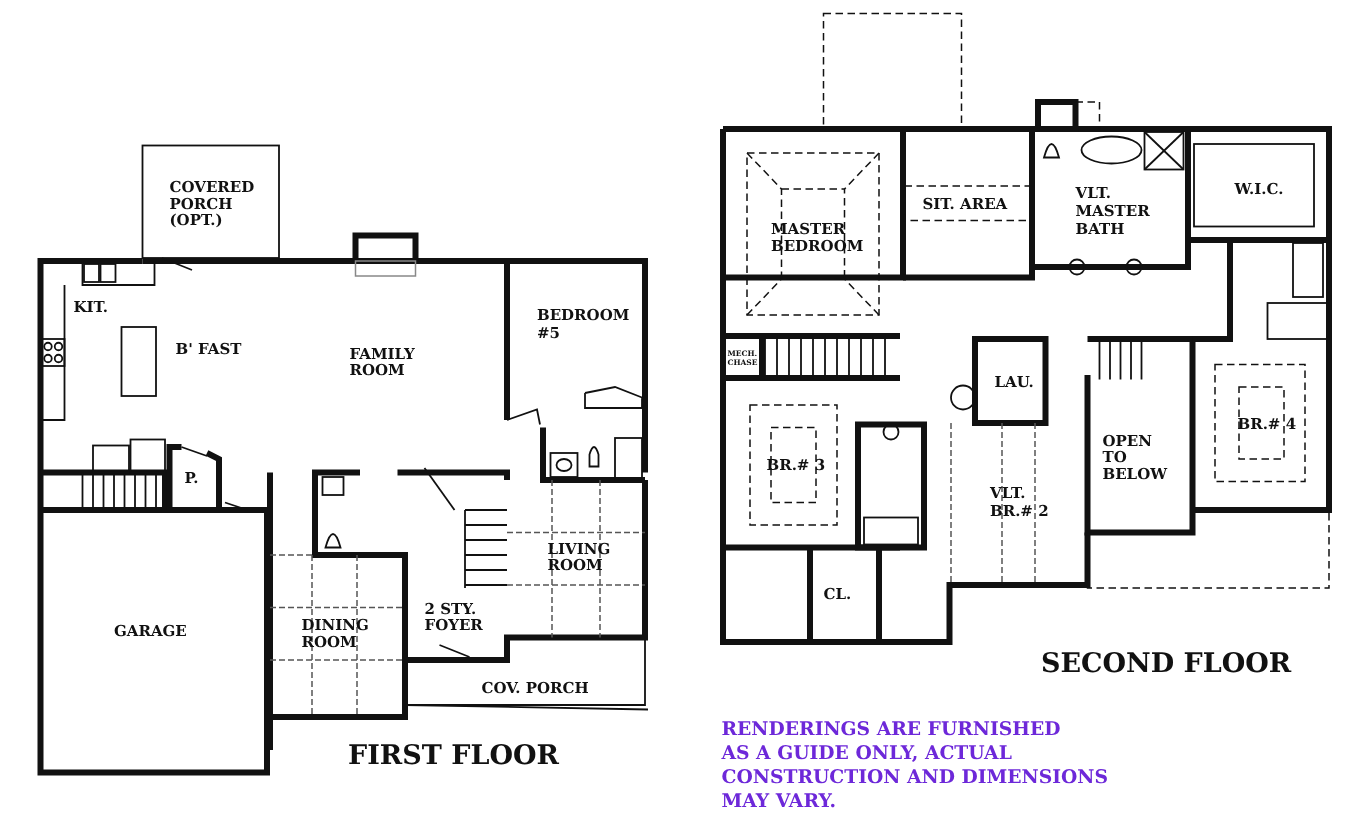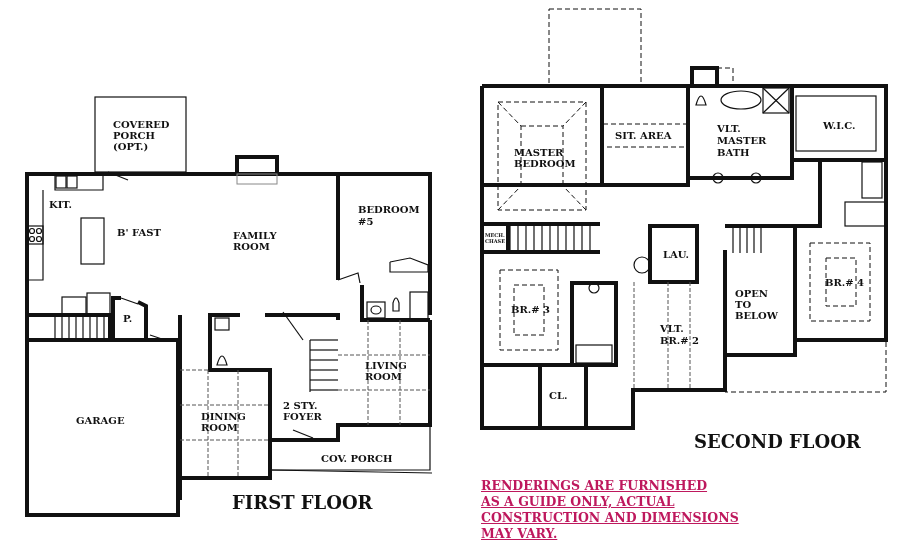--- a/index.html
+++ b/index.html
@@ -1,21 +1,21 @@
 <!DOCTYPE html>
 <html><head>
 <meta charset="utf-8">
 <style>
   html,body{margin:0;padding:0;background:#ffffff;}
   body{width:911px;height:552px;position:relative;overflow:hidden;font-family:"DejaVu Serif","Liberation Serif",serif;}
   svg{position:absolute;left:0;top:0;}
   .lbl{font-family:"DejaVu Serif","Liberation Serif",serif;font-weight:bold;font-size:10px;fill:#111;}
   .lbl-sm{font-family:"DejaVu Serif","Liberation Serif",serif;font-weight:bold;font-size:5px;fill:#111;}
   .title{font-family:"DejaVu Serif","Liberation Serif",serif;font-weight:bold;font-size:18px;fill:#111;}
-  .note{position:absolute;left:481px;top:478px;font-family:"DejaVu Serif","Liberation Serif",serif;font-weight:bold;font-size:12.5px;line-height:16px;color:#be185d;white-space:pre;text-decoration:underline;}
+  .note{position:absolute;left:481px;top:478px;font-family:"DejaVu Serif","Liberation Serif",serif;font-weight:bold;font-size:12.5px;line-height:16px;color:#6d28d9;white-space:pre;}
   .wall{stroke:#111;stroke-width:4;fill:none;}
   .thin{stroke:#111;stroke-width:1.2;fill:none;}
   .gray{stroke:#888;stroke-width:1;fill:none;}
   .dash{stroke:#111;stroke-width:1;fill:none;stroke-dasharray:5 3;}
   .dd{stroke:#555;stroke-width:1;fill:none;stroke-dasharray:4 2;}
 </style>
 </head>
 <body>
 
 <svg width="911" height="552" viewBox="0 0 911 552">

